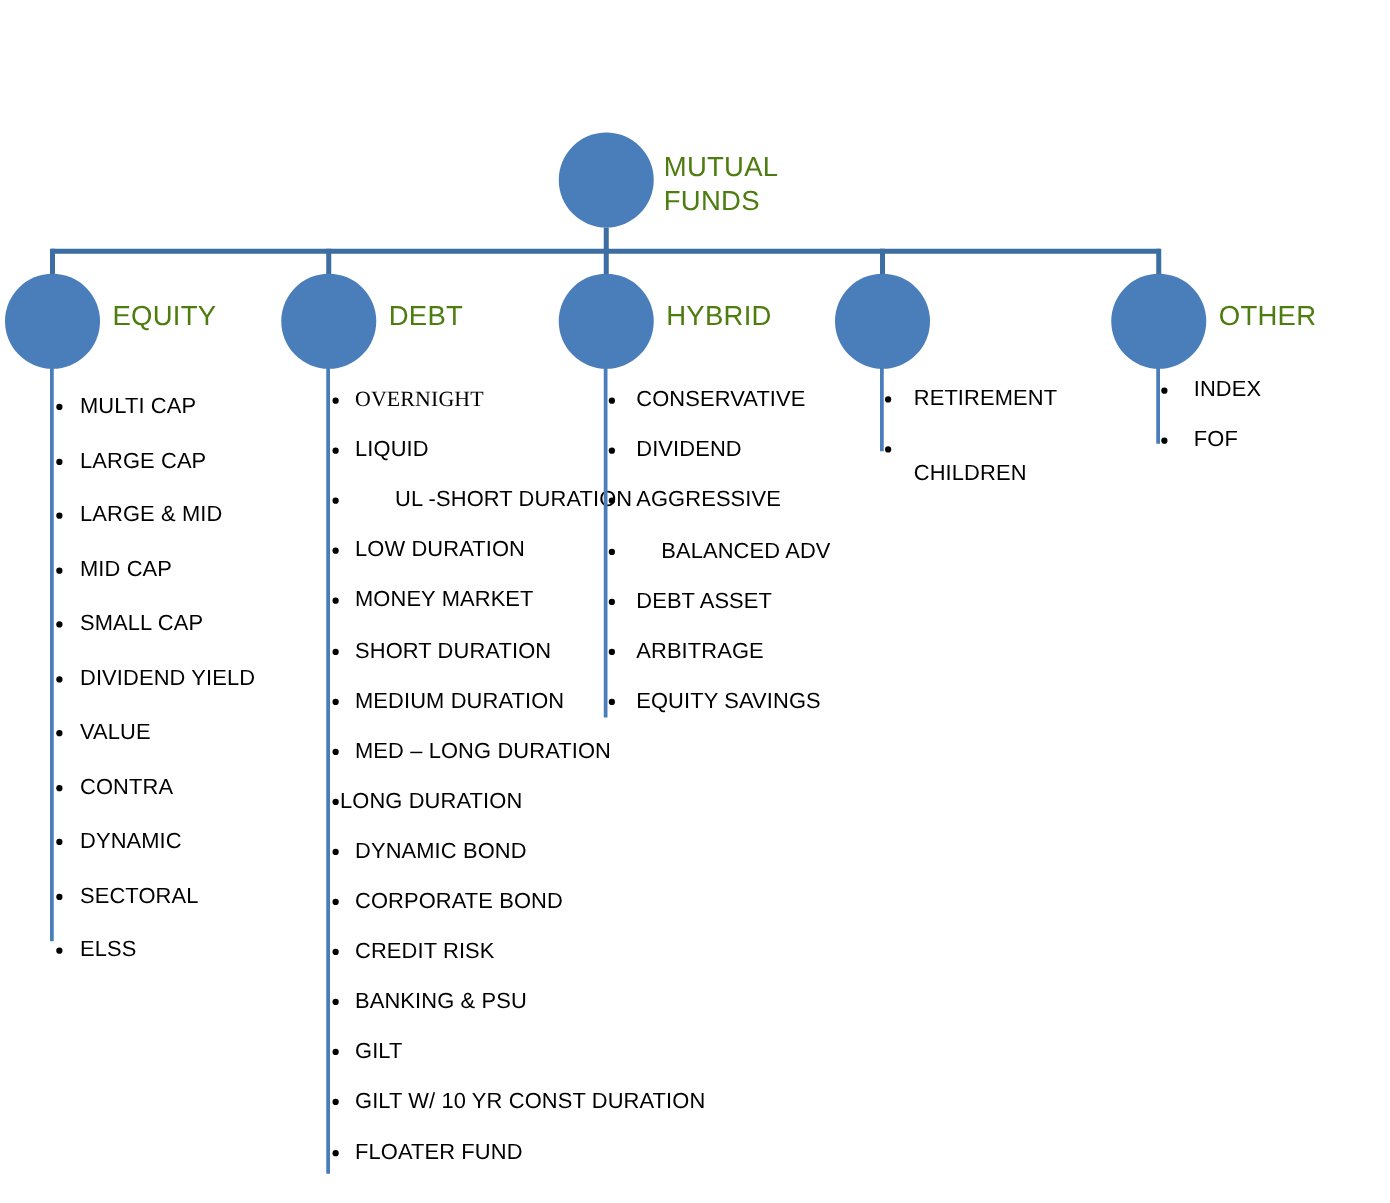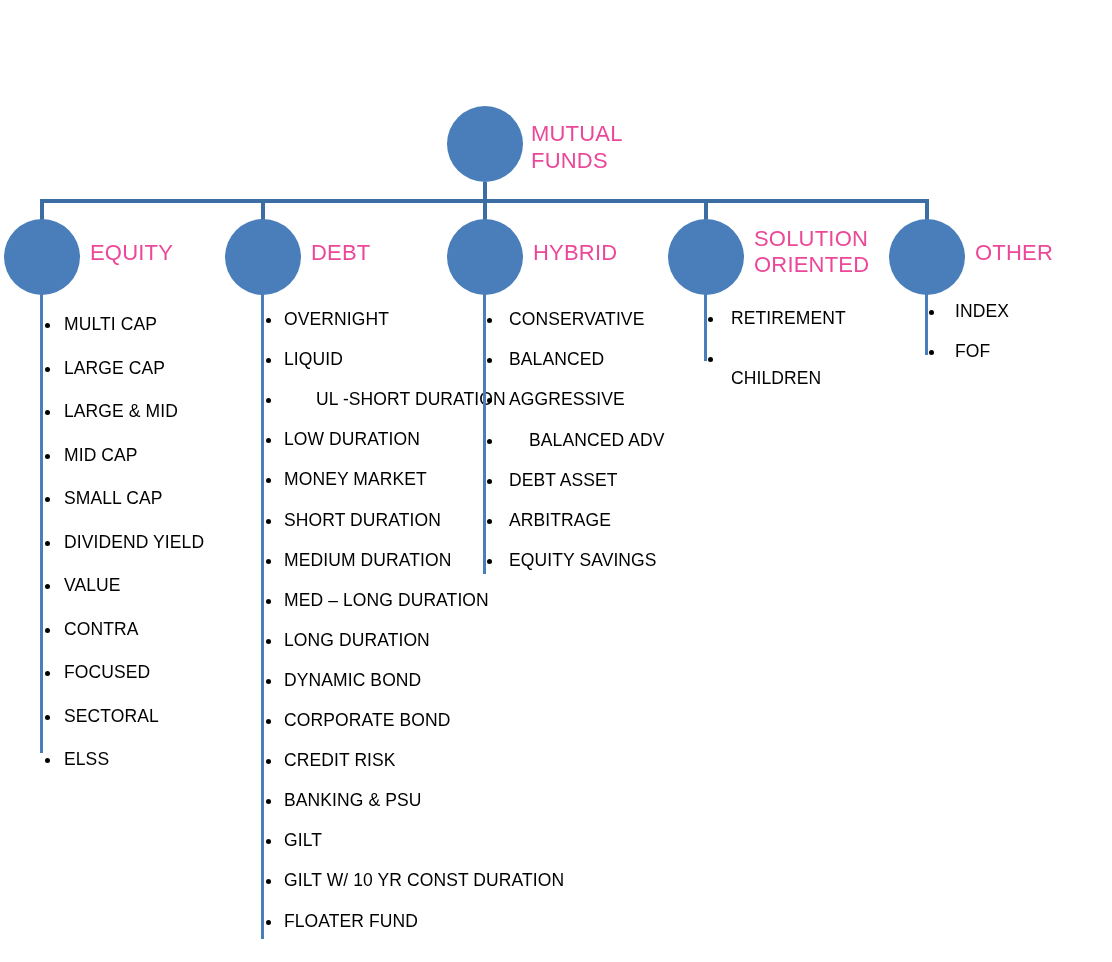--- a/index.html
+++ b/index.html
@@ -39,21 +39,21 @@
     position: absolute;
     border-radius: 50%;
     background: #4a7ebb;
   }
 
   
   .node-label {
     position: absolute;
     font-size: 22px;
     line-height: 26px;
-    color: #ec4899;
+    color: #4d7c0f;
     white-space: pre-line;
     letter-spacing: 0.2px;
   }
   .node-label.root {
     font-size: 22px;
     line-height: 27px;
   }
 
   
   .col {
@@ -109,49 +109,49 @@
       <span class="leaf" style="left: 64px; top: 445.5px;">MID CAP</span>
       <div class="bullet" style="left: 45px; top: 497px;"></div>
       <span class="leaf" style="left: 64px; top: 489px;">SMALL CAP</span>
       <div class="bullet" style="left: 45px; top: 540.5px;"></div>
       <span class="leaf" style="left: 64px; top: 532.5px;">DIVIDEND YIELD</span>
       <div class="bullet" style="left: 45px; top: 584px;"></div>
       <span class="leaf" style="left: 64px; top: 576px;">VALUE</span>
       <div class="bullet" style="left: 45px; top: 627.5px;"></div>
       <span class="leaf" style="left: 64px; top: 619.5px;">CONTRA</span>
       <div class="bullet" style="left: 45px; top: 671px;"></div>
-      <span class="leaf" style="left: 64px; top: 663px;">FOCUSED</span>
+      <span class="leaf" style="left: 64px; top: 663px;">DYNAMIC</span>
       <div class="bullet" style="left: 45px; top: 714.5px;"></div>
       <span class="leaf" style="left: 64px; top: 706.5px;">SECTORAL</span>
       <div class="bullet" style="left: 45px; top: 758px;"></div>
       <span class="leaf" style="left: 64px; top: 750px;">ELSS</span>
     </div>
 
   <div class="node-circle" style="left:225px; top:219px; width:76px; height:76px;"></div>
   <div class="node-label" style="left:311px; top:240px;">DEBT</div>
   <div class="branch-line" style="left:261px; top:289px; height:650px;"></div>
   <div class="col" style="left:0; top:0;">
       <div class="bullet" style="left: 266px; top: 318px;"></div>
-      <span class="leaf" style="left: 284px; top: 310px;">OVERNIGHT</span>
+      <span class="leaf" style="left: 284px; top: 310px; font-family: Liberation Serif, serif;">OVERNIGHT</span>
       <div class="bullet" style="left: 266px; top: 358.1px;"></div>
       <span class="leaf" style="left: 284px; top: 350.1px;">LIQUID</span>
       <div class="bullet" style="left: 266px; top: 398.2px;"></div>
       <span class="leaf" style="left: 284px; top: 390.2px; margin-left: 32px;">UL -SHORT DURATION</span>
       <div class="bullet" style="left: 266px; top: 438.3px;"></div>
       <span class="leaf" style="left: 284px; top: 430.3px;">LOW DURATION</span>
       <div class="bullet" style="left: 266px; top: 478.4px;"></div>
       <span class="leaf" style="left: 284px; top: 470.4px;">MONEY MARKET</span>
       <div class="bullet" style="left: 266px; top: 518.5px;"></div>
       <span class="leaf" style="left: 284px; top: 510.5px;">SHORT DURATION</span>
       <div class="bullet" style="left: 266px; top: 558.6px;"></div>
       <span class="leaf" style="left: 284px; top: 550.6px;">MEDIUM DURATION</span>
       <div class="bullet" style="left: 266px; top: 598.7px;"></div>
       <span class="leaf" style="left: 284px; top: 590.7px;">MED – LONG DURATION</span>
       <div class="bullet" style="left: 266px; top: 638.8px;"></div>
-      <span class="leaf" style="left: 284px; top: 630.8px; text-align: center;">LONG DURATION</span>
+      <span class="leaf" style="left: 272px; top: 630.8px; text-align: center;">LONG DURATION</span>
       <div class="bullet" style="left: 266px; top: 678.9px;"></div>
       <span class="leaf" style="left: 284px; top: 670.9px;">DYNAMIC BOND</span>
       <div class="bullet" style="left: 266px; top: 719px;"></div>
       <span class="leaf" style="left: 284px; top: 711px;">CORPORATE BOND</span>
       <div class="bullet" style="left: 266px; top: 759.1px;"></div>
       <span class="leaf" style="left: 284px; top: 751.1px;">CREDIT RISK</span>
       <div class="bullet" style="left: 266px; top: 799.2px;"></div>
       <span class="leaf" style="left: 284px; top: 791.2px;">BANKING &amp; PSU</span>
       <div class="bullet" style="left: 266px; top: 839.3px;"></div>
       <span class="leaf" style="left: 284px; top: 831.3px;">GILT</span>
@@ -161,36 +161,34 @@
       <span class="leaf" style="left: 284px; top: 911.5px;">FLOATER FUND</span>
     </div>
 
   <div class="node-circle" style="left:447px; top:219px; width:76px; height:76px;"></div>
   <div class="node-label" style="left:533px; top:240px;">HYBRID</div>
   <div class="branch-line" style="left:483px; top:289px; height:285px;"></div>
   <div class="col" style="left:0; top:0;">
       <div class="bullet" style="left: 487px; top: 318px;"></div>
       <span class="leaf" style="left: 509px; top: 310px;">CONSERVATIVE</span>
       <div class="bullet" style="left: 487px; top: 358.2px;"></div>
-      <span class="leaf" style="left: 509px; top: 350.2px;">BALANCED</span>
+      <span class="leaf" style="left: 509px; top: 350.2px;">DIVIDEND</span>
       <div class="bullet" style="left: 487px; top: 398.4px;"></div>
       <span class="leaf" style="left: 509px; top: 390.4px;">AGGRESSIVE</span>
       <div class="bullet" style="left: 487px; top: 438.6px;"></div>
       <span class="leaf" style="left: 509px; top: 430.6px; margin-left: 20px;">BALANCED ADV</span>
       <div class="bullet" style="left: 487px; top: 478.8px;"></div>
       <span class="leaf" style="left: 509px; top: 470.8px;">DEBT ASSET</span>
       <div class="bullet" style="left: 487px; top: 519px;"></div>
       <span class="leaf" style="left: 509px; top: 511px;">ARBITRAGE</span>
       <div class="bullet" style="left: 487px; top: 559.2px;"></div>
       <span class="leaf" style="left: 509px; top: 551.2px;">EQUITY SAVINGS</span>
     </div>
 
   <div class="node-circle" style="left:668px; top:219px; width:76px; height:76px;"></div>
-  <div class="node-label" style="left:754px; top:226px;">SOLUTION
-ORIENTED</div>
   <div class="branch-line" style="left:704px; top:289px; height:72px;"></div>
   <div class="col" style="left:0; top:0;">
       <div class="bullet" style="left: 708px; top: 317px;"></div>
       <span class="leaf" style="left: 731px; top: 309px;">RETIREMENT</span>
       <div class="bullet" style="left: 708px; top: 356.5px;"></div>
       <span class="leaf" style="left: 731px; top: 369px;">CHILDREN</span>
     </div>
 
   <div class="node-circle" style="left:889px; top:219px; width:76px; height:76px;"></div>
   <div class="node-label" style="left:975px; top:240px;">OTHER</div>

